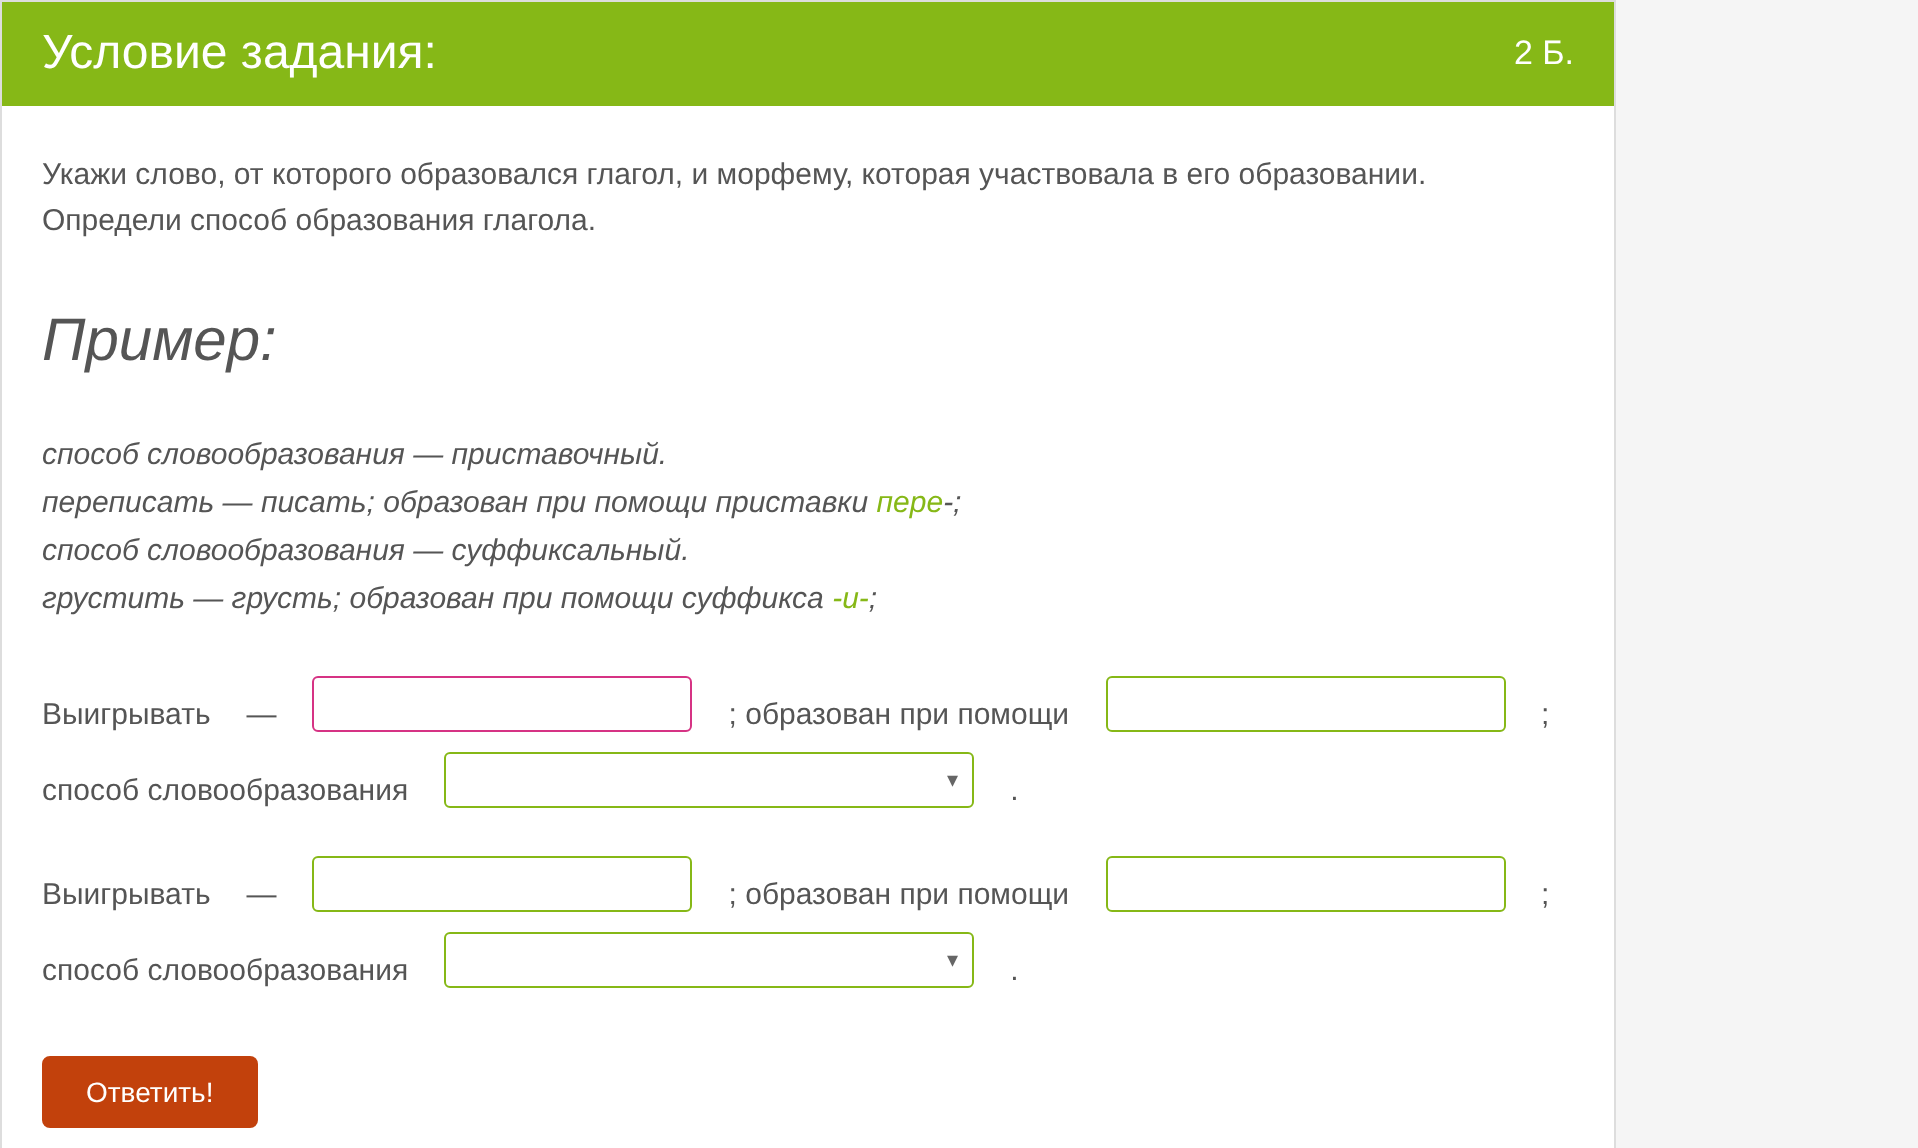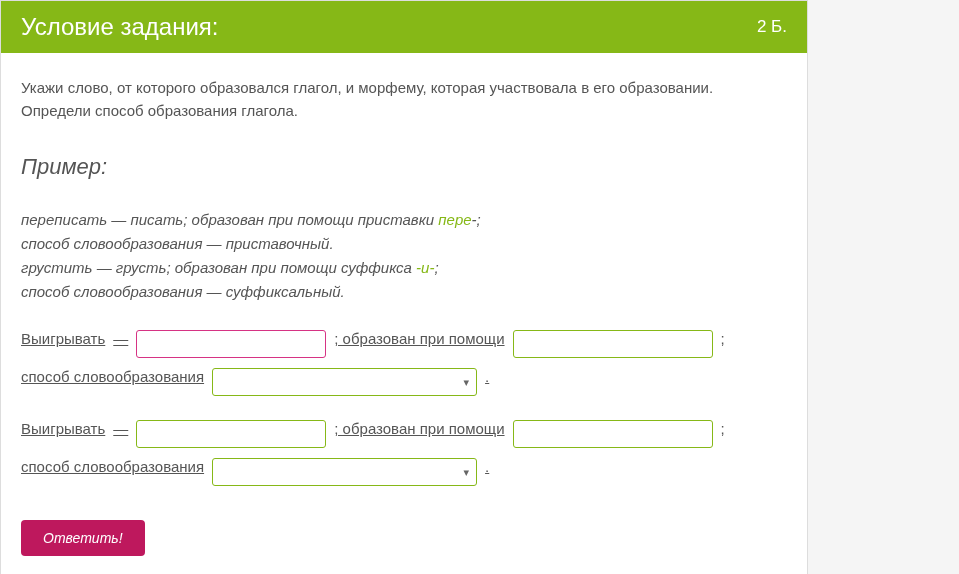--- a/index.html
+++ b/index.html
@@ -37,44 +37,43 @@
       padding: 24px 20px 20px 20px;
     }
     .instruction {
       color: #555;
       font-size: 15px;
       line-height: 1.5;
       margin-bottom: 32px;
     }
     .example-title {
       font-style: italic;
-      font-size: 22px;
+      font-size: 30px;
       color: #555;
       margin-bottom: 28px;
     }
     .example-block {
       font-style: italic;
       color: #555;
       font-size: 15px;
       line-height: 1.6;
       margin-bottom: 26px;
     }
     .highlight-green {
       color: #86b817;
       font-style: italic;
     }
     .task-row {
       margin-bottom: 10px;
       color: #555;
       font-size: 15px;
       display: flex;
-      align-items: flex-start;
+      align-items: flex-end;
       flex-wrap: wrap;
-      gap: 8px;
-      text-decoration: underline;
+      gap: 18px;
     }
     .task-row .label {
       color: #555;
     }
     .text-input {
       border: 1px solid #86b817;
       border-radius: 3px;
       height: 28px;
       padding: 2px 6px;
       font-size: 14px;
@@ -111,56 +110,55 @@
       top: 50%;
       transform: translateY(-50%);
       pointer-events: none;
       color: #666;
       font-size: 11px;
     }
     .task-group {
       margin-bottom: 24px;
     }
     .submit-btn {
-      background: #be185d;
+      background: #c2410c;
       color: #fff;
       border: none;
       border-radius: 4px;
       padding: 10px 22px;
       font-size: 14px;
       cursor: pointer;
       margin-top: 10px;
-      font-style: italic;
     }
     .dash {
       color: #555;
     }
   </style>
 </head>
 <body>
 
 <div class="container">
   <div class="header">
     <div class="header-title">Условие задания:</div>
     <div class="header-points">2 Б.</div>
   </div>
   <div class="content">
     <p class="instruction">Укажи слово, от которого образовался глагол, и морфему, которая участвовала в его образовании. Определи способ образования глагола.</p>
     
     <p class="example-title">Пример:</p>
     
     <div class="example-block">
+      <div>способ словообразования — приставочный.</div>
       <div>
         <span>переписать — писать; образован при помощи приставки </span><span class="highlight-green">пере</span><span>-;</span>
       </div>
-      <div>способ словообразования — приставочный.</div>
+      <div>способ словообразования — суффиксальный.</div>
       <div>
         <span>грустить — грусть; образован при помощи суффикса </span><span class="highlight-green">-и-</span><span>;</span>
       </div>
-      <div>способ словообразования — суффиксальный.</div>
     </div>
 
     <div class="task-group">
       <div class="task-row">
         <span class="label">Выигрывать</span>
         <span class="dash">—</span>
         <input type="text" class="text-input focused" style="">
         <span class="label">; образован при помощи</span>
         <input type="text" class="text-input wide" style="">
         <span class="label">;</span>

